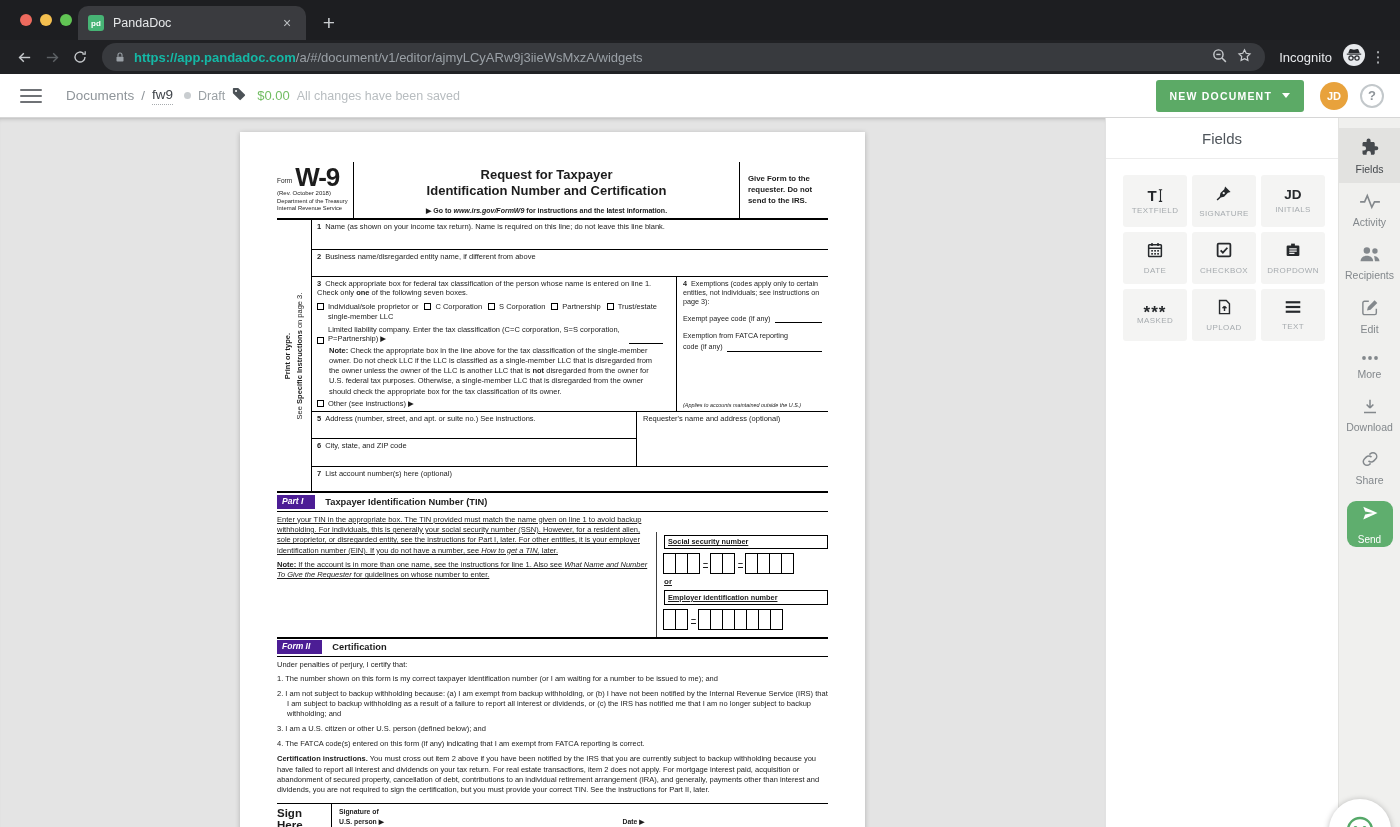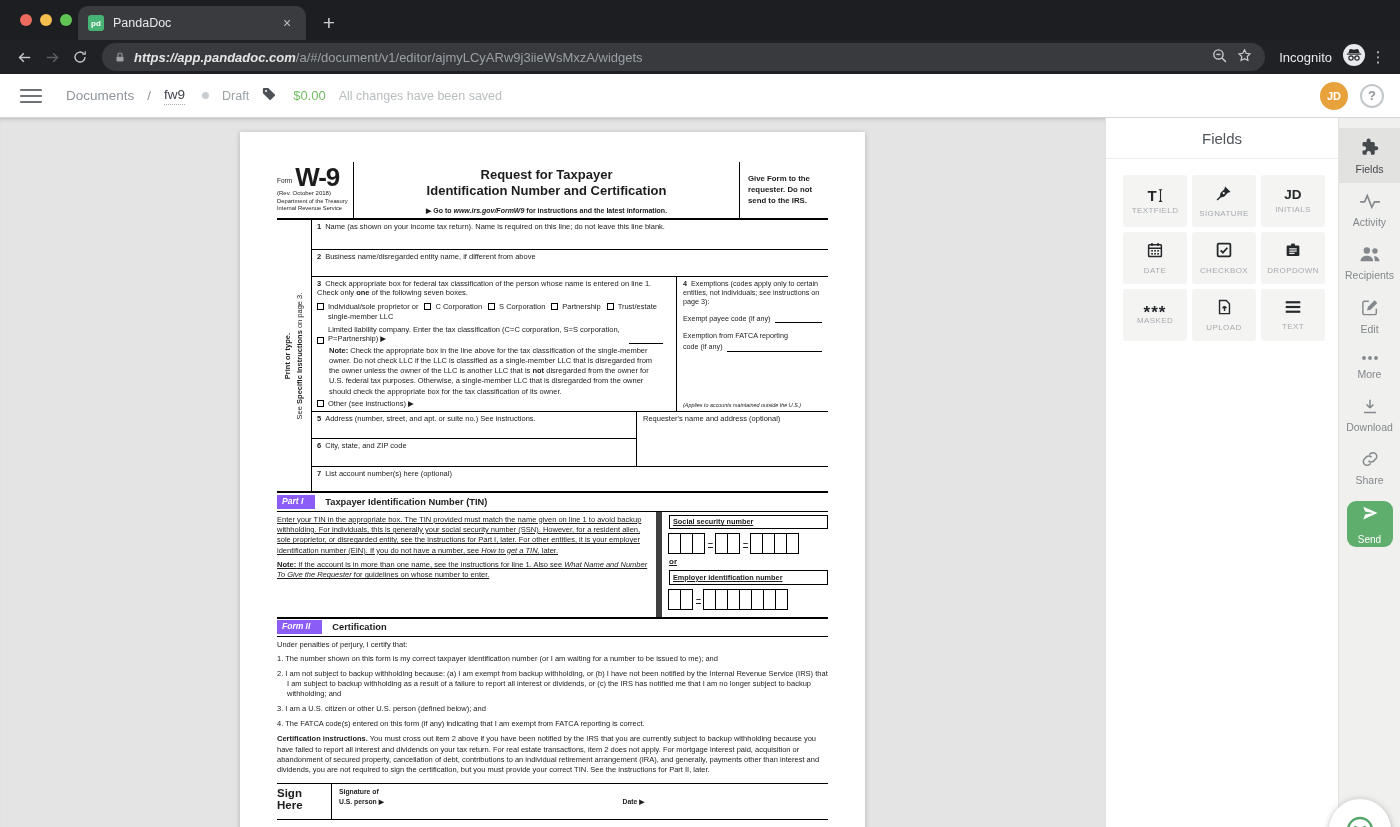--- a/index.html
+++ b/index.html
@@ -13,31 +13,31 @@
   .light.red { background:#ed6a5e; } .light.yellow { background:#f4bf4f; } .light.green { background:#61c554; }
   .tab { margin-left:78px; width:228px; height:34px; background:#3a3b3f; border-radius:10px 10px 0 0; display:flex; align-items:center; padding:0 10px; gap:9px; }
   .favicon { width:16px; height:16px; background:#47b475; border-radius:3px; color:#fff; font-size:8px; font-weight:700; display:flex; align-items:center; justify-content:center; }
   .tab-title { color:#e6e8ea; font-size:12.5px; flex:1; }
   .tab-close { color:#bcbfc2; font-size:14px; width:18px; height:18px; display:flex; align-items:center; justify-content:center; border-radius:50%; }
   .newtab { width:30px; height:30px; margin:0 0 2px 8px; color:#c9cccf; font-size:21px; font-weight:300; display:flex; align-items:center; justify-content:center; }
   .toolbar { height:34px; background:#202124; display:flex; align-items:center; padding:0 10px; }
   .navbtn { width:28px; height:28px; display:flex; align-items:center; justify-content:center; }
   .urlbar { flex:1; height:28px; background:#383a3e; border-radius:14px; display:flex; align-items:center; padding:0 12px; gap:8px; margin:0 8px; }
   .url-text { font-size:13px; white-space:nowrap; overflow:hidden; }
-  .url-origin { color:#e5e5e5; font-weight:600;font-style:italic; }
+  .url-origin { color:#14b8a6; font-weight:600; }
   .url-path { color:#9aa0a6; font-weight:400; }
   .url-spacer { flex:1; }
   .incog-label { color:#e8eaed; font-size:13px; margin:0 10px 0 6px; }
   .menu-dots { color:#c7cacd; font-size:15px; letter-spacing:0; width:24px; text-align:center; }
 
   
   .app-header { height:44px; background:#fff; border-bottom:1px solid #d6d6d6; display:flex; align-items:center; padding:0 16px; }
   .hamburger { width:22px; display:flex; flex-direction:column; gap:4px; margin-left:4px; }
   .hamburger span { height:2px; background:#6f7276; border-radius:1px; }
-  .crumbs { display:flex; align-items:center; gap:13px; margin-left:24px; font-size:13.5px; }
+  .crumbs { display:flex; align-items:center; gap:7px; margin-left:24px; font-size:13.5px; }
   .crumb-root { color:#8f959a; }
   .crumb-sep { color:#8f959a; }
   .doc-name { color:#3f444a; border-bottom:1px dotted #a7abae; padding-bottom:2px; }
   .status-dot { width:7px; height:7px; border-radius:50%; background:#c9cdd0; margin-left:4px; }
   .status-text { color:#9aa0a4; font-size:12.5px; }
   .price { color:#72bd62; font-size:13px; margin-left:4px; }
   .autosave { color:#b8bdc0; font-size:12.5px; }
   .header-right { margin-left:auto; display:flex; align-items:center; }
   .newdoc { background:#5caa66; color:#fff; border:none; font-family:inherit; font-size:10.5px; font-weight:700; letter-spacing:1.2px; border-radius:3px; padding:10px 14px; display:flex; align-items:center; gap:10px; }
   .caret { width:0; height:0; border-left:4.5px solid transparent; border-right:4.5px solid transparent; border-top:5px solid #fff; }
@@ -83,26 +83,26 @@
   .ex-line { display:flex; align-items:flex-end; margin-top:7px; }
   .ex-line .fill { flex:1; border-bottom:1px solid #000; height:6px; margin-left:4px; }
   .applies { font-size:5.4px; font-style:italic; margin-top:auto; padding-top:6px; }
   .row56 { display:flex; padding:0; border-bottom:1px solid #000; }
   .addr { flex:1; }
   .addr .a5 { height:27px; border-bottom:1px solid #000; padding:2px 5px; }
   .addr .a6 { height:27px; padding:2px 5px; }
   .req { width:192px; border-left:1px solid #000; padding:2px 6px; }
 
   .part-bar { display:flex; align-items:center; border-top:2px solid #000; border-bottom:1.5px solid #000; padding:1.5px 0; }
-  .part-chip { background:#8b5cf6; color:#fff; font-weight:700; font-style:italic; font-size:8.5px; padding:1px 12px 2px 5px; }
+  .part-chip { background:#4c1d95; color:#fff; font-weight:700; font-style:italic; font-size:8.5px; padding:1px 12px 2px 5px; }
   .part-title { font-weight:700; font-size:9.3px; margin-left:10px; }
   .p1 { display:flex;text-decoration:underline; }
   .p1-left { flex:1; padding:3px 8px 5px 0; line-height:1.38; }
   .p1-left p { margin-bottom:4px; }
-  .p1-right { width:172px; border-left:6px solid #404040; padding:3px 0 4px 7px; }
+  .p1-right { width:172px; border-left:1px solid #404040; padding:3px 0 4px 7px;margin-top:20px; }
   .sslabel { border:1px solid #000; font-weight:700; font-size:7.3px; padding:1.5px 3px; margin-bottom:4px; }
   .cells { display:flex; align-items:center; margin-bottom:3px; }
   .cell { width:13px; height:21px; border:1px solid #000; margin-left:-1px; background:#fff; }
   .dash { width:11px; text-align:center; font-weight:700; font-size:9px; }
   .orword { font-weight:700; font-size:8px; margin:2px 0 3px; }
 
   .cert-intro { margin:3px 0 4px; }
   .cert-item { padding-left:10px; text-indent:-10px; margin-bottom:4.5px; line-height:1.38; }
   .cert-instr { margin-top:5px; line-height:1.38; }
   b.inb { font-weight:700; } i.ini { font-style:italic; }
@@ -219,20 +219,24 @@
       <span>
         <svg width="14" height="14" viewBox="0 0 16 16">
             <path fill="#4c5257" d="M7.4 1.3l7.3 7.3c.4.4.4 1 0 1.4l-4.7 4.7c-.4.4-1 .4-1.4 0L1.3 7.4C1.1 7.2 1 7 1 6.7V2c0-.6.4-1 1-1h4.7c.3 0 .5.1.7.3z"></path>
             <circle cx="4.6" cy="4.6" r="1.2" fill="#fff"></circle>
           </svg>
       </span>
       <span class="price">$0.00</span>
       <span class="autosave">All changes have been saved</span>
     </div>
     <div class="header-right">
+      <button class="newdoc">
+        <span>NEW DOCUMENT</span>
+        <span class="caret"></span>
+      </button>
       <div class="avatar">JD</div>
       <div class="help">?</div>
     </div>
   </div>
 
   <div class="main">
 
     <div class="canvas">
       <div class="page">
 

